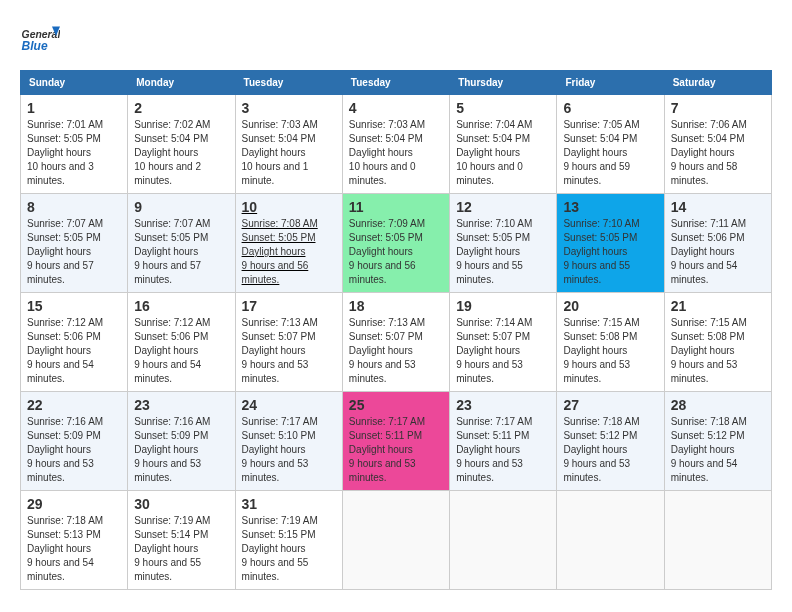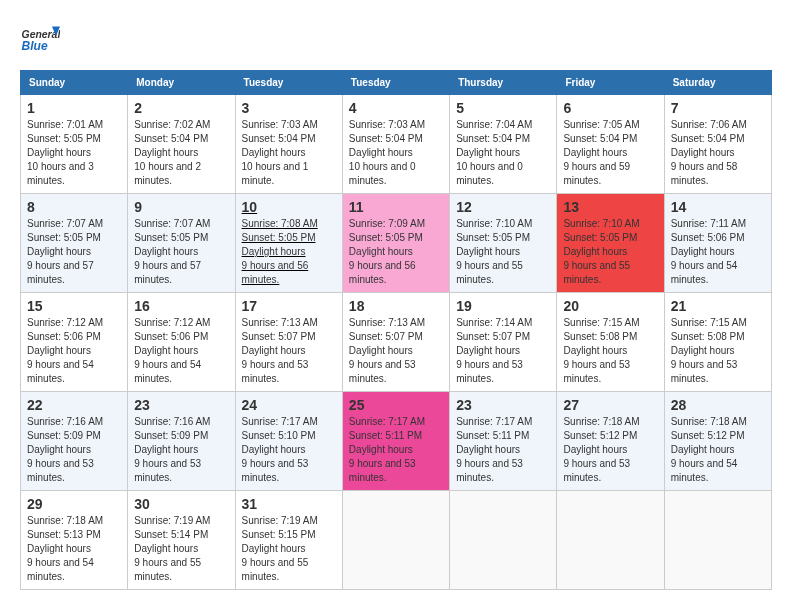--- a/index.html
+++ b/index.html
@@ -195,39 +195,39 @@
   </td>
         <td style="background-color: rgb(240, 245, 251); text-decoration: underline;">
     <span class="day-number">10</span>
     <div class="day-info">
       Sunrise: 7:08 AM<br>
       Sunset: 5:05 PM<br>
       Daylight hours<br>
       9 hours and 56 minutes.
     </div>
   </td>
-        <td style="background-color: #f9a8d4; margin-top: 40px;">
+        <td style="background-color: #86efac; margin-top: 40px;">
     <span class="day-number">11</span>
     <div class="day-info">
       Sunrise: 7:09 AM<br>
       Sunset: 5:05 PM<br>
       Daylight hours<br>
       9 hours and 56 minutes.
     </div>
   </td>
         <td style="background-color: rgb(240, 245, 251); margin-top: 40px;">
     <span class="day-number">12</span>
     <div class="day-info">
       Sunrise: 7:10 AM<br>
       Sunset: 5:05 PM<br>
       Daylight hours<br>
       9 hours and 55 minutes.
     </div>
   </td>
-        <td style="background-color: #ef4444; margin-left: 48px;">
+        <td style="background-color: #0ea5e9; margin-left: 48px;">
     <span class="day-number">13</span>
     <div class="day-info">
       Sunrise: 7:10 AM<br>
       Sunset: 5:05 PM<br>
       Daylight hours<br>
       9 hours and 55 minutes.
     </div>
   </td>
         <td style="background-color: rgb(240, 245, 251); margin-left: 24px;">
     <span class="day-number">14</span>

